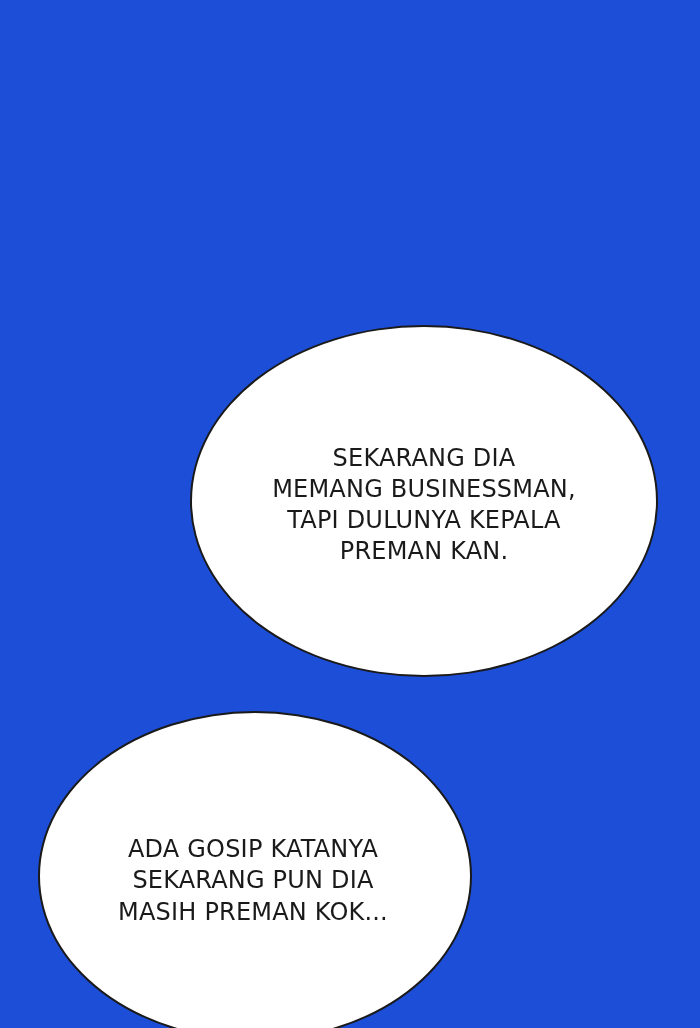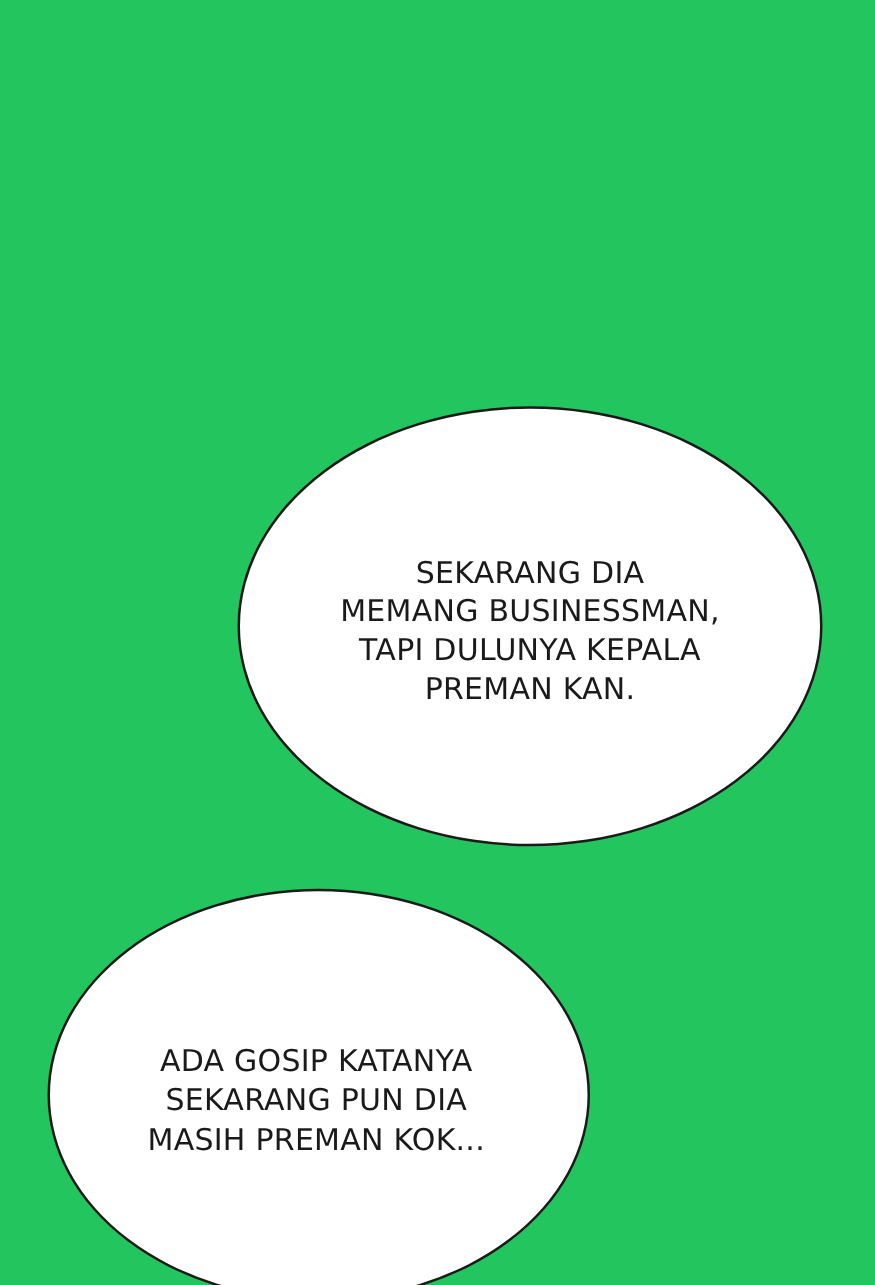--- a/index.html
+++ b/index.html
@@ -12,21 +12,21 @@
     height: 1028px;
     position: relative;
     overflow: hidden;
     font-family: "DejaVu Sans", sans-serif;
   }
 
   .page {
     position: relative;
     width: 700px;
     height: 1028px;
-    background: #22c55e;
+    background: #1d4ed8;
   }
 
   .bubble {
     position: absolute;
     box-sizing: border-box;
     border: 2px solid #1a1a1a;
     border-radius: 50%;
     background: #ffffff;
     display: flex;
     align-items: center;

